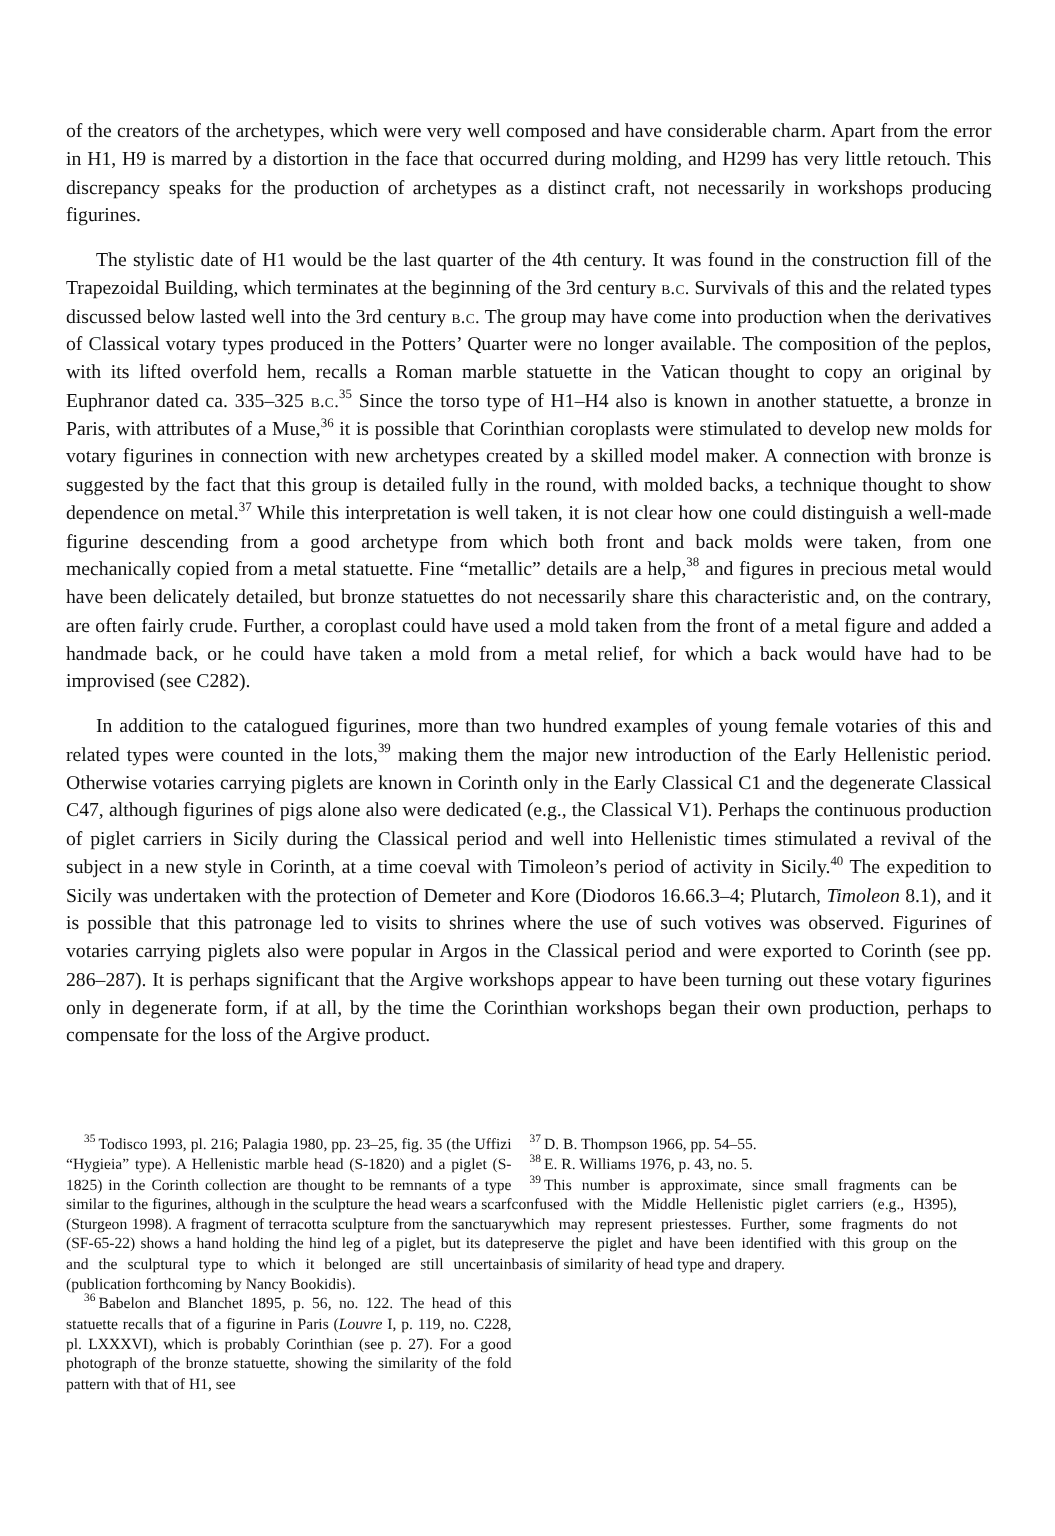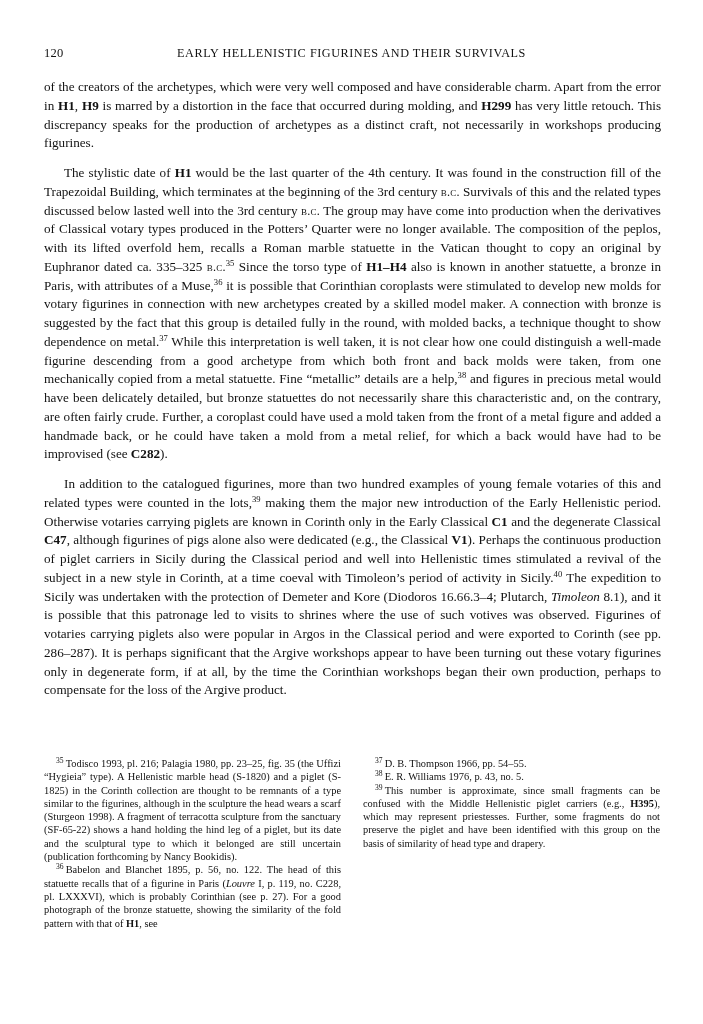--- a/index.html
+++ b/index.html
@@ -58,35 +58,34 @@
     hyphens: none;
   }
   .body-col p {
     margin: 0;
     text-indent: 0;
   }
   .body-col p.indent {
     text-indent: 20px;
     margin-top: 11px;
   }
-  b { font-weight: bold; }
+  b { font-weight: normal; }
   i { font-style: italic; }
   sup {
     font-size: 8.6px;
     vertical-align: super;
     line-height: 0;
   }
   .sc { font-variant: small-caps; font-size: 12.2px; letter-spacing: .2px;}
   .notes {
     position: absolute;
     top: 757px;
     left: 44px;
     width: 617px;
     display: flex;
-    gap: 22px;
     font-size: 10.4px;
     line-height: 13.3px;
     text-align: justify;
   }
   .notes .note-col {
     width: 297px;
   }
   .notes p {
     margin: 0;
     text-indent: 12px;
@@ -96,24 +95,20 @@
   }
   .notes sup {
     font-size: 7.6px;
   }
 </style>
 </head>
 <body>
 
 <div class="page">
 
-  <div class="header">
-    <div class="folio">120</div>
-    <div class="running-title">EARLY HELLENISTIC FIGURINES AND THEIR SURVIVALS</div>
-  </div>
 
   <div class="body-col">
     <p class="">of the creators of the archetypes, which were very well composed and have considerable charm. Apart from the error in <b>H1</b>, <b>H9</b> is marred by a distortion in the face that occurred during molding, and <b>H299</b> has very little retouch.  This discrepancy speaks for the production of archetypes as a distinct craft, not necessarily in workshops producing figurines.</p>
     <p class="indent">The stylistic date of <b>H1</b> would be the last quarter of the 4th century.  It was found in the construction fill of the Trapezoidal Building, which terminates at the beginning of the 3rd century <span class="sc">b.c.</span> Survivals of this and the related types discussed below lasted well into the 3rd century <span class="sc">b.c.</span> The group may have come into production when the derivatives of Classical votary types produced in the Potters’ Quarter were no longer available.  The composition of the peplos, with its lifted overfold hem, recalls a Roman marble statuette in the Vatican thought to copy an original by Euphranor dated ca. 335–325 <span class="sc">b.c.</span><sup>35</sup>  Since the torso type of <b>H1–H4</b> also is known in another statuette, a bronze in Paris, with attributes of a Muse,<sup>36</sup> it is possible that Corinthian coroplasts were stimulated to develop new molds for votary figurines in connection with new archetypes created by a skilled model maker.  A connection with bronze is suggested by the fact that this group is detailed fully in the round, with molded backs, a technique thought to show dependence on metal.<sup>37</sup>  While this interpretation is well taken, it is not clear how one could distinguish a well-made figurine descending from a good archetype from which both front and back molds were taken, from one mechanically copied from a metal statuette.  Fine “metallic” details are a help,<sup>38</sup> and figures in precious metal would have been delicately detailed, but bronze statuettes do not necessarily share this characteristic and, on the contrary, are often fairly crude. Further, a coroplast could have used a mold taken from the front of a metal figure and added a handmade back, or he could have taken a mold from a metal relief, for which a back would have had to be improvised (see <b>C282</b>).</p>
     <p class="indent">In addition to the catalogued figurines, more than two hundred examples of young female votaries of this and related types were counted in the lots,<sup>39</sup> making them the major new introduction of the Early Hellenistic period.  Otherwise votaries carrying piglets are known in Corinth only in the Early Classical <b>C1</b> and the degenerate Classical <b>C47</b>, although figurines of pigs alone also were dedicated (e.g., the Classical <b>V1</b>).  Perhaps the continuous production of piglet carriers in Sicily during the Classical period and well into Hellenistic times stimulated a revival of the subject in a new style in Corinth, at a time coeval with Timoleon’s period of activity in Sicily.<sup>40</sup>  The expedition to Sicily was undertaken with the protection of Demeter and Kore (Diodoros 16.66.3–4; Plutarch, <i>Timoleon</i> 8.1), and it is possible that this patronage led to visits to shrines where the use of such votives was observed.  Figurines of votaries carrying piglets also were popular in Argos in the Classical period and were exported to Corinth (see pp. 286–287).  It is perhaps significant that the Argive workshops appear to have been turning out these votary figurines only in degenerate form, if at all, by the time the Corinthian workshops began their own production, perhaps to compensate for the loss of the Argive product.</p>
   </div>
 
   <div class="notes">
     <div class="note-col">
       <p><sup>35</sup> Todisco 1993, pl. 216; Palagia 1980, pp. 23–25, fig. 35 (the Uffizi “Hygieia” type).  A Hellenistic marble head (S-1820) and a piglet (S-1825) in the Corinth collection are thought to be remnants of a type similar to the figurines, although in the sculpture the head wears a scarf (Sturgeon 1998). A fragment of terracotta sculpture from the sanctuary (SF-65-22) shows a hand holding the hind leg of a piglet, but its date and the sculptural type to which it belonged are still uncertain (publication forthcoming by Nancy Bookidis).</p>

